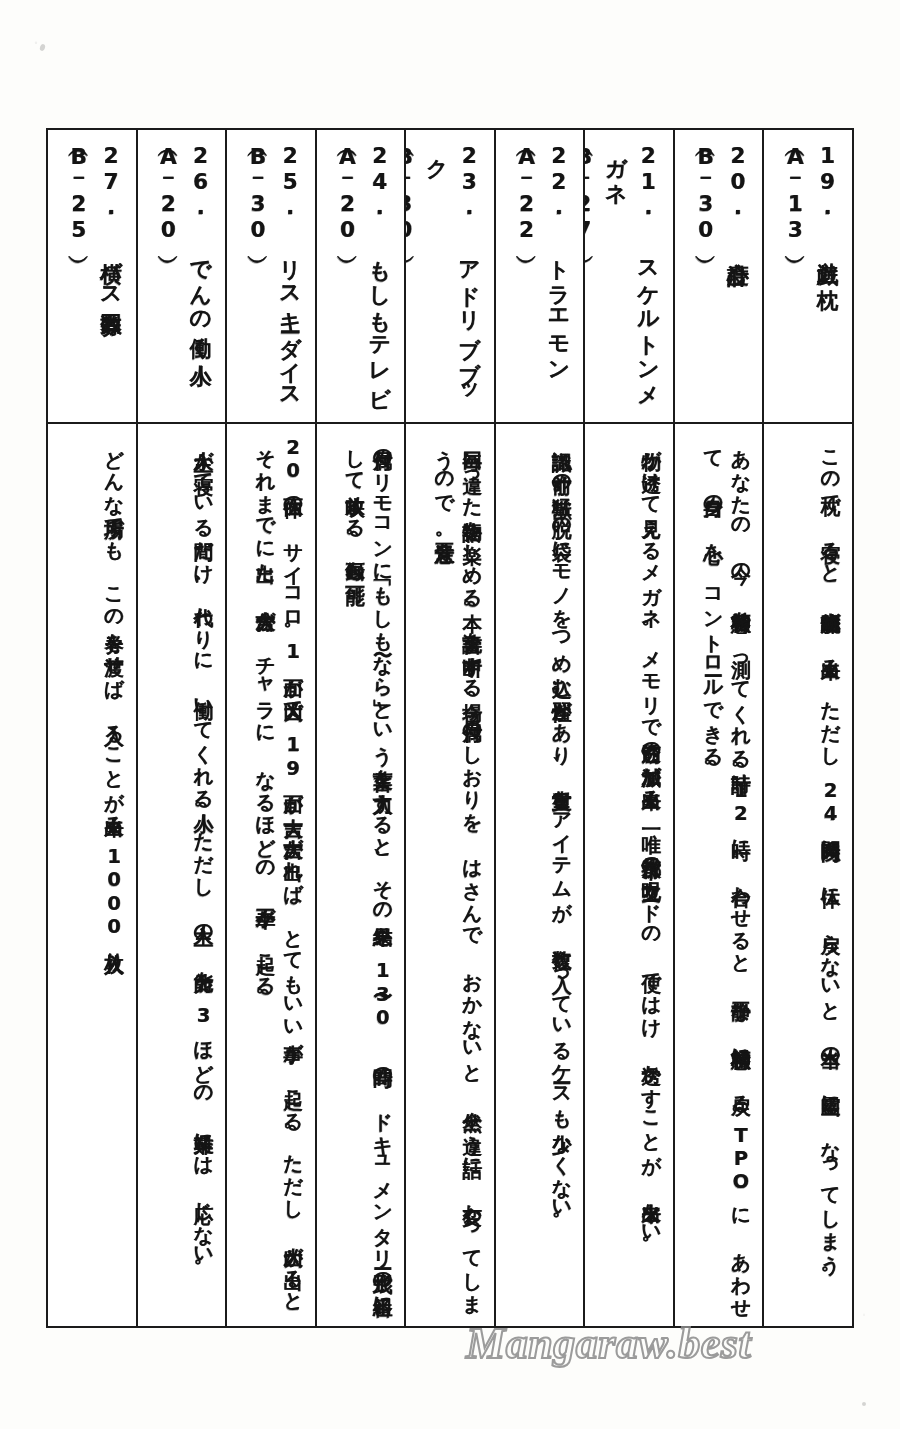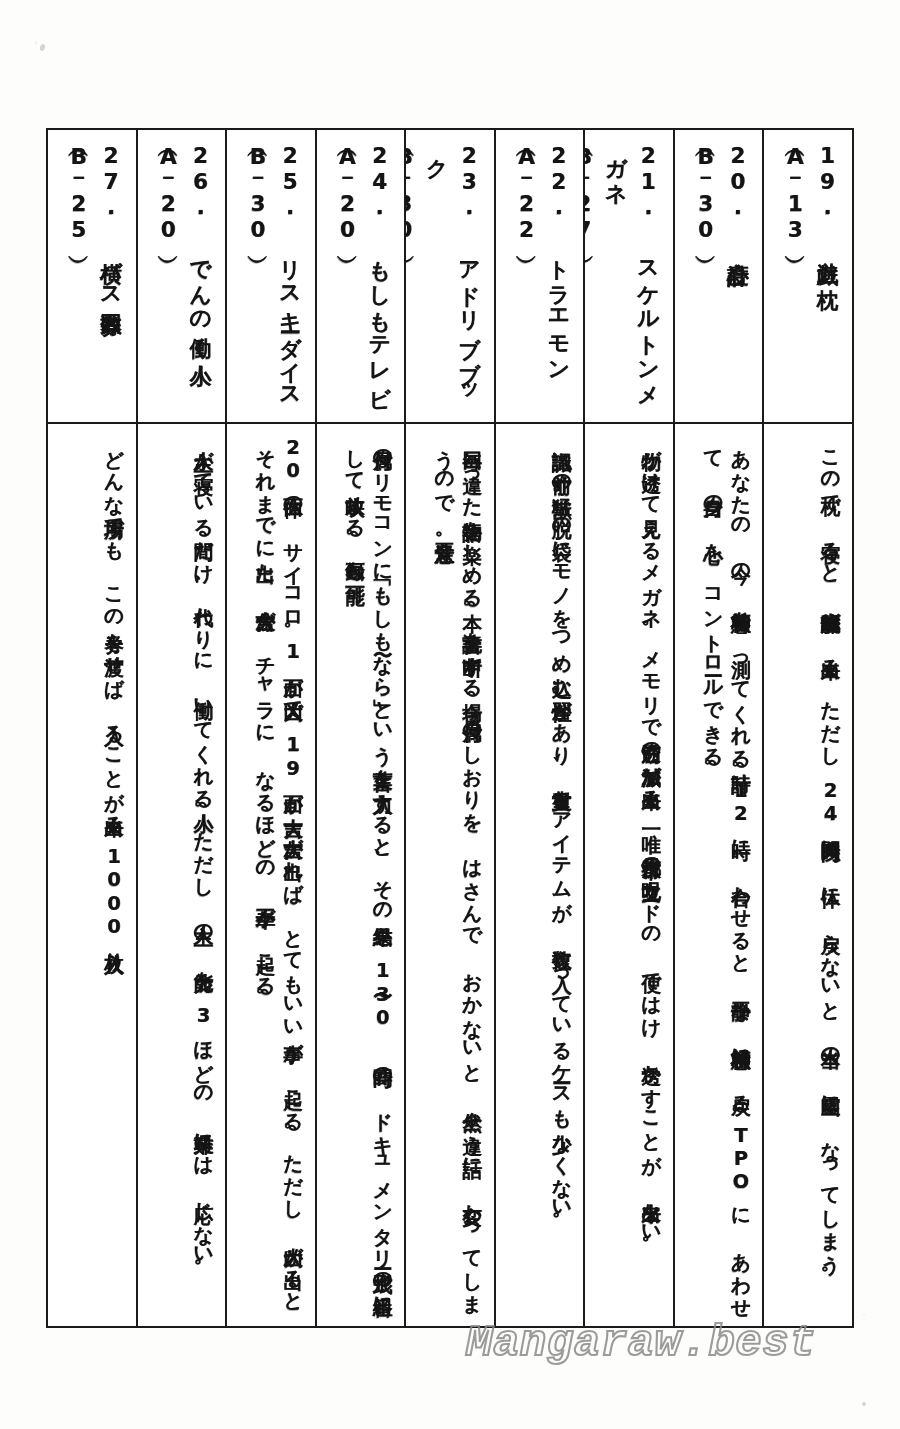--- a/index.html
+++ b/index.html
@@ -91,21 +91,21 @@
     text-shadow:
       0.45px 0 0 rgba(20,20,20,0.55),
       -0.35px 0.3px 0 rgba(20,20,20,0.35);
   }
 
   
   #watermark {
     position: absolute;
     left: 466px;
     top: 1318px;
-    font-family: Liberation Mono, monospace;
+    font-family: Liberation Serif, serif;
     font-size: 44px;
     font-weight: 700;
     font-style: italic;
     letter-spacing: 0.012em;
     color: transparent;
     -webkit-text-stroke: 2.1px #8b8b8b;
     opacity: 0.85;
     white-space: nowrap;
     pointer-events: none;
   }

